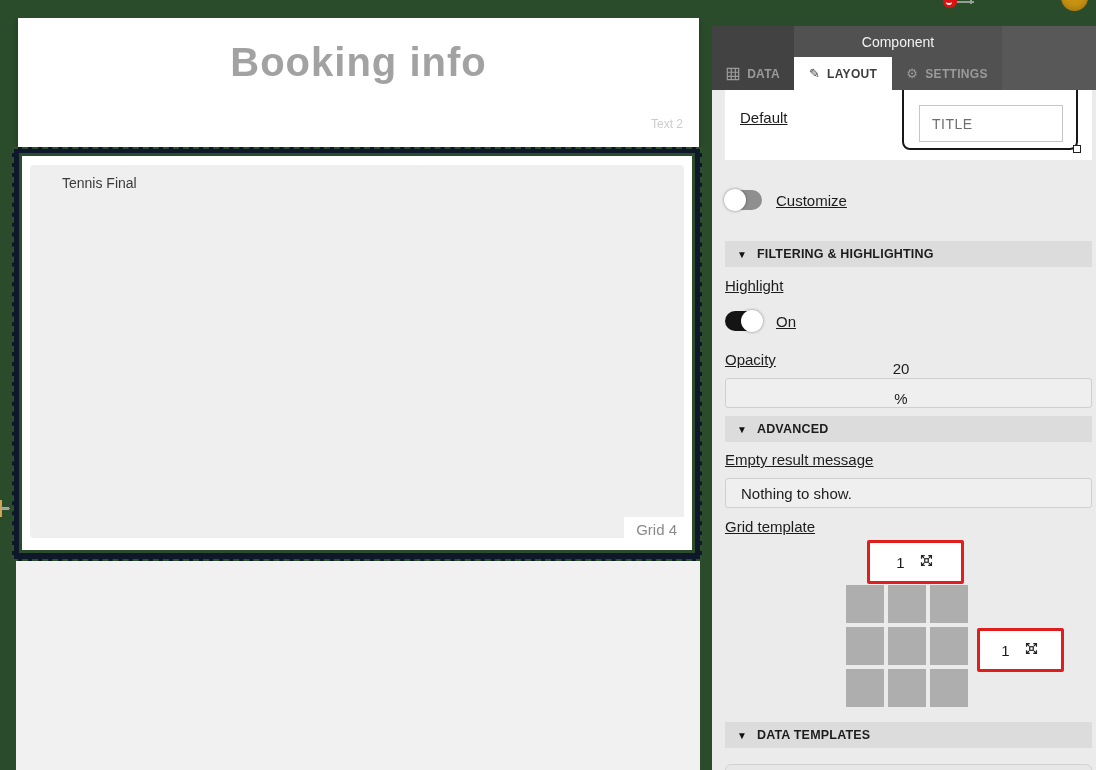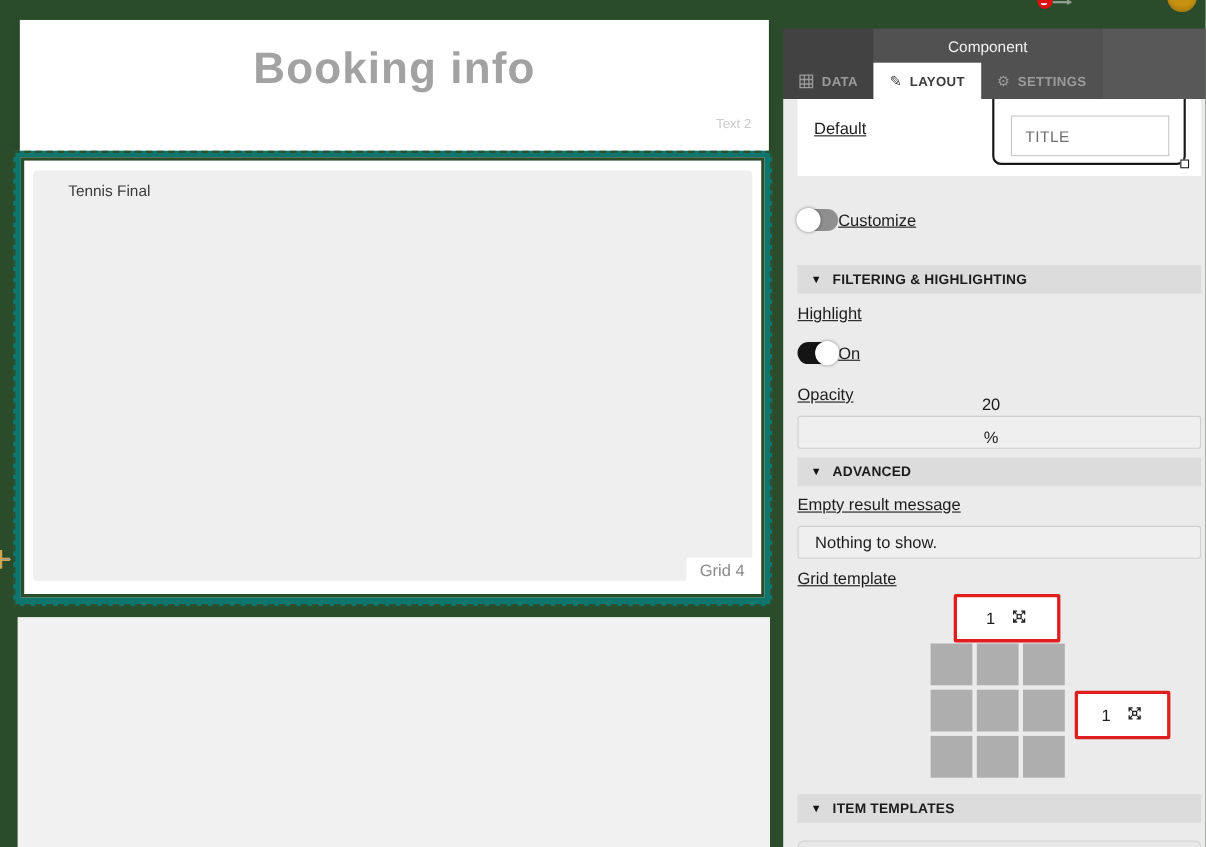--- a/index.html
+++ b/index.html
@@ -12,24 +12,24 @@
   .badge-icon { position:absolute; left:943px; top:-6px; width:14px; height:14px; border-radius:50%; background:#dd1111; }
   .badge-icon::after { content:""; position:absolute; left:3px; top:5px; width:6px; height:4px; border-bottom:2px solid #fff; border-radius:0 0 5px 5px; }
   .badge-line { position:absolute; left:957px; top:1px; width:17px; height:2px; background:#93a093; }
   .badge-tick { position:absolute; left:970px; top:-2px; width:2px; height:6px; background:#93a093; }
   .avatar { position:absolute; left:1061px; top:-16px; width:27px; height:27px; border-radius:50%; background:#c79212; box-shadow:inset 0 -3px 4px rgba(0,0,0,.15); }
 
   
   .canvas-area { position:absolute; left:0; top:0; width:700px; height:770px; }
   .top-card { position:absolute; left:18px; top:18px; width:681px; height:129px; background:#ffffff; box-shadow:0 1px 5px rgba(0,0,0,.3); }
   .card-title { text-align:center; padding-top:22px; font-size:40px; font-weight:bold; color:#a2a2a2; letter-spacing:1px; }
-  .card-corner-label { position:absolute; right:16px; bottom:28px; font-size:12px; color:#cccccc; }
+  .card-corner-label { position:absolute; right:16px; bottom:16px; font-size:12px; color:#cccccc; }
   .lower-area { position:absolute; left:16px; top:561px; width:684px; height:209px; background:#f1f1f1; }
 
-  .selection { position:absolute; left:12px; top:137px; width:690px; height:414px; background:#0f766e; border:2px dashed #2d4f2d; }
+  .selection { position:absolute; left:12px; top:147px; width:690px; height:414px; background:#0f172a; border:2px dashed #2d4f2d; }
   .component-border { position:absolute; left:5px; top:4px; right:5px; bottom:6px; border:3px solid #2b4c2b; background:#ffffff; }
   .grid-box { position:absolute; left:8px; top:9px; right:8px; bottom:12px; background:#efefef; border-radius:4px; }
   .grid-item-text { padding:10px 0 0 32px; font-size:14px; color:#3a3a3a; }
   .grid-name-chip { position:absolute; right:-3px; bottom:-7px; background:#ffffff; padding:4px 10px 7px 12px; font-size:15px; color:#8a8a8a; }
   .insert-marker { position:absolute; left:-8px; top:500px; width:17px; height:17px; }
   .insert-marker .h { position:absolute; left:0; top:7px; width:17px; height:3px; background:#cfa452; }
   .insert-marker .v { position:absolute; left:7px; top:0; width:3px; height:17px; background:#cfa452; }
   .insert-marker .g { position:absolute; left:10px; top:8px; width:8px; height:1px; background:#9a9a9a; }
 
   
@@ -47,21 +47,21 @@
   .panel-body { position:absolute; left:0; top:90px; width:396px; bottom:0; background:#ebebeb; overflow:hidden; }
   .row { position:absolute; left:13px; width:367px; }
   .label { font-size:15px; color:#1c1c1c;text-decoration:underline; }
 
   .default-row { top:0; height:70px; background:#ffffff; }
   .default-label { position:absolute; left:15px; top:19px; }
   .title-select-box { position:absolute; left:177px; top:-9px; width:176px; height:69px; border:2px solid #181818; border-radius:8px; background:#ffffff; }
   .title-input { position:absolute; left:15px; top:22px; width:144px; height:37px; border:1px solid #c6c6c6; background:#ffffff; padding-left:12px; font-size:14px; color:#6e6e6e; letter-spacing:.5px; font-family:"Liberation Sans",sans-serif; }
   .resize-handle { position:absolute; right:-5px; bottom:-5px; width:8px; height:8px; background:#ffffff; border:1px solid #222222; }
 
-  .toggle-row { display:flex; align-items:center; height:24px; }
+  .toggle-row { display:flex; align-items:center; gap:14px; height:24px; }
   .toggle { position:relative; width:37px; height:20px; border-radius:10px; cursor:pointer; flex:0 0 auto; }
   .toggle.off { background:#8f8f8f; }
   .toggle.on  { background:#141414; }
   .toggle .knob { position:absolute; top:-1px; width:22px; height:22px; border-radius:50%; background:#ffffff; box-shadow:0 0 3px rgba(0,0,0,.45); }
   .toggle.off .knob { left:-1px; }
   .toggle.on  .knob { right:-1px; }
 
   .section-bar { height:26px; background:#dcdcdc; display:flex; align-items:center; padding-left:12px; gap:10px; cursor:pointer; }
   .section-bar .tri { font-size:10px; color:#111111; }
   .section-bar .stitle { font-size:12.5px; font-weight:bold; color:#1c1c1c; letter-spacing:.2px; }
@@ -217,21 +217,21 @@
             <svg width="17" height="17" viewBox="0 0 24 24" fill="none" stroke="#222" stroke-width="1.7">
               <rect x="9.5" y="9.5" width="5" height="5"></rect>
               <path d="M8.5 8.5 L5.5 5.5 M5 9.5 V5 H9.5 M15.5 8.5 L18.5 5.5 M14.5 5 H19 V9.5 M8.5 15.5 L5.5 18.5 M5 14.5 V19 H9.5 M15.5 15.5 L18.5 18.5 M19 14.5 V19 H14.5"></path>
             </svg>
           </span>
         </div>
       </div>
 
       <div class="row section-bar" style="top:632px;">
         <span class="tri">▼</span>
-        <span class="stitle">ITEM TEMPLATES</span>
+        <span class="stitle">DATA TEMPLATES</span>
       </div>
 
       <div class="row bottom-partial"></div>
     </div>
 
     <div class="scroll-thumb"></div>
   </div>
 
   <div class="topbar">
     <div class="badge-icon"></div>

